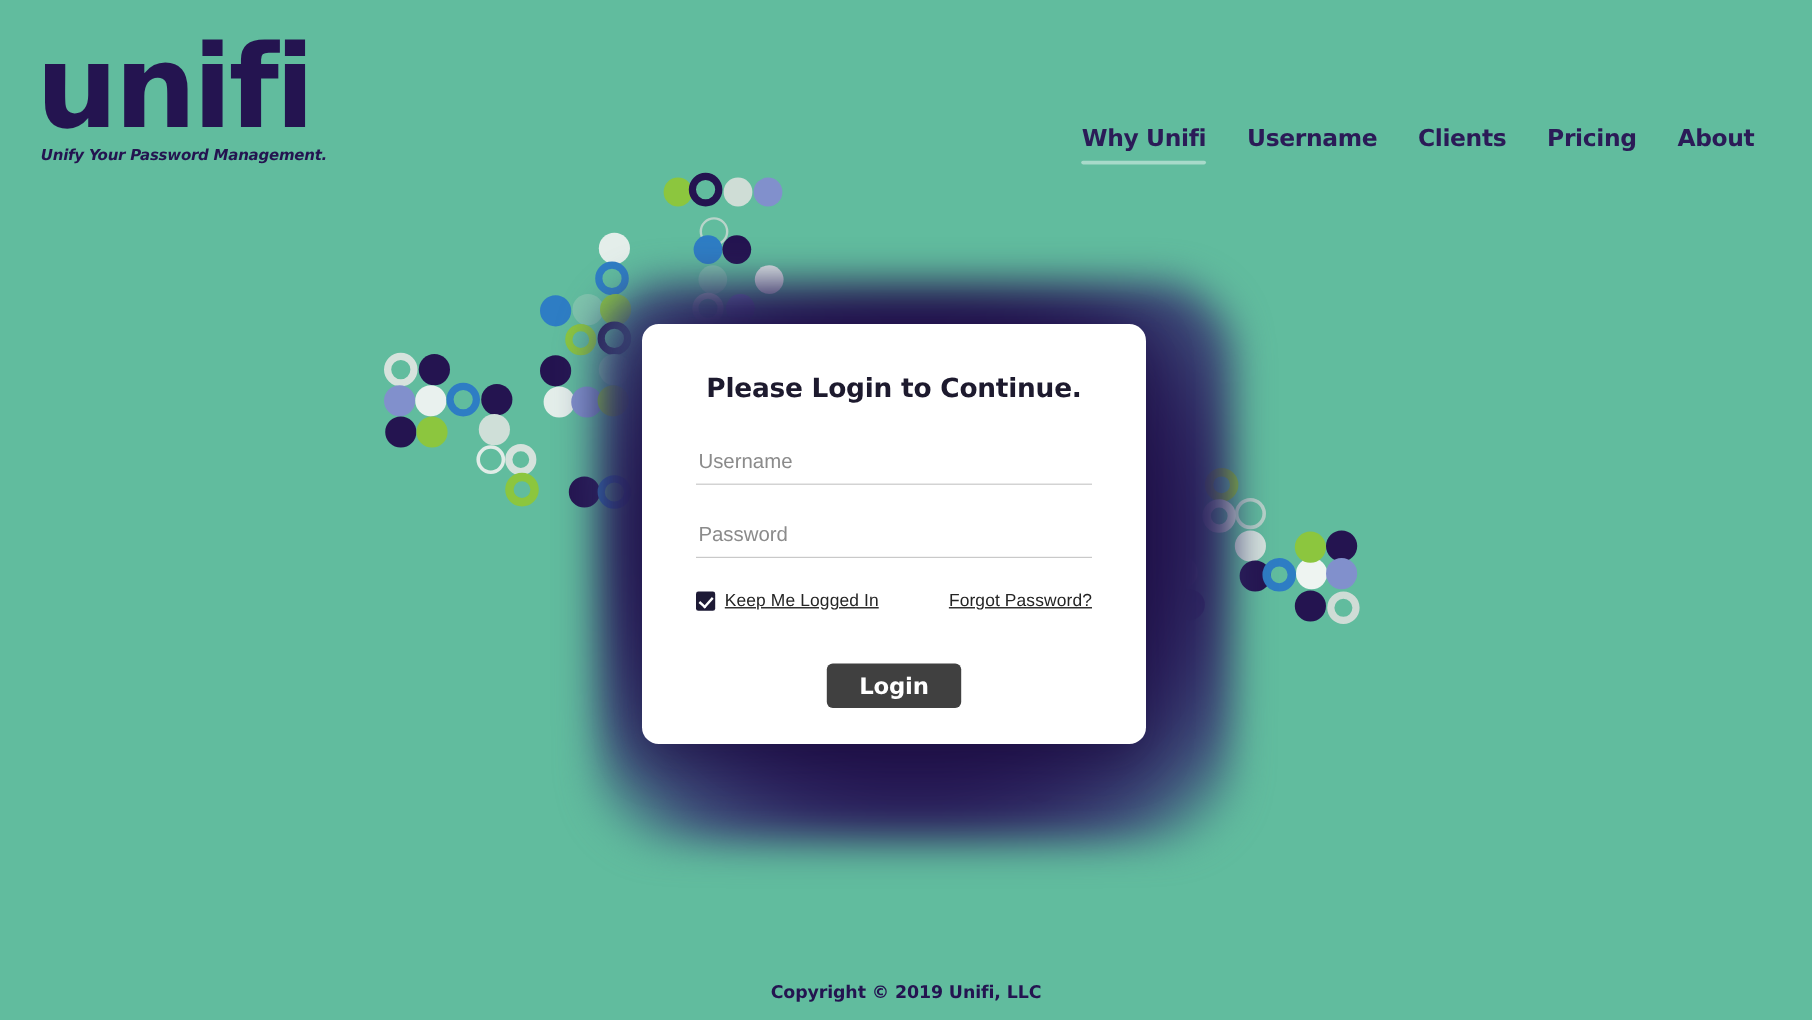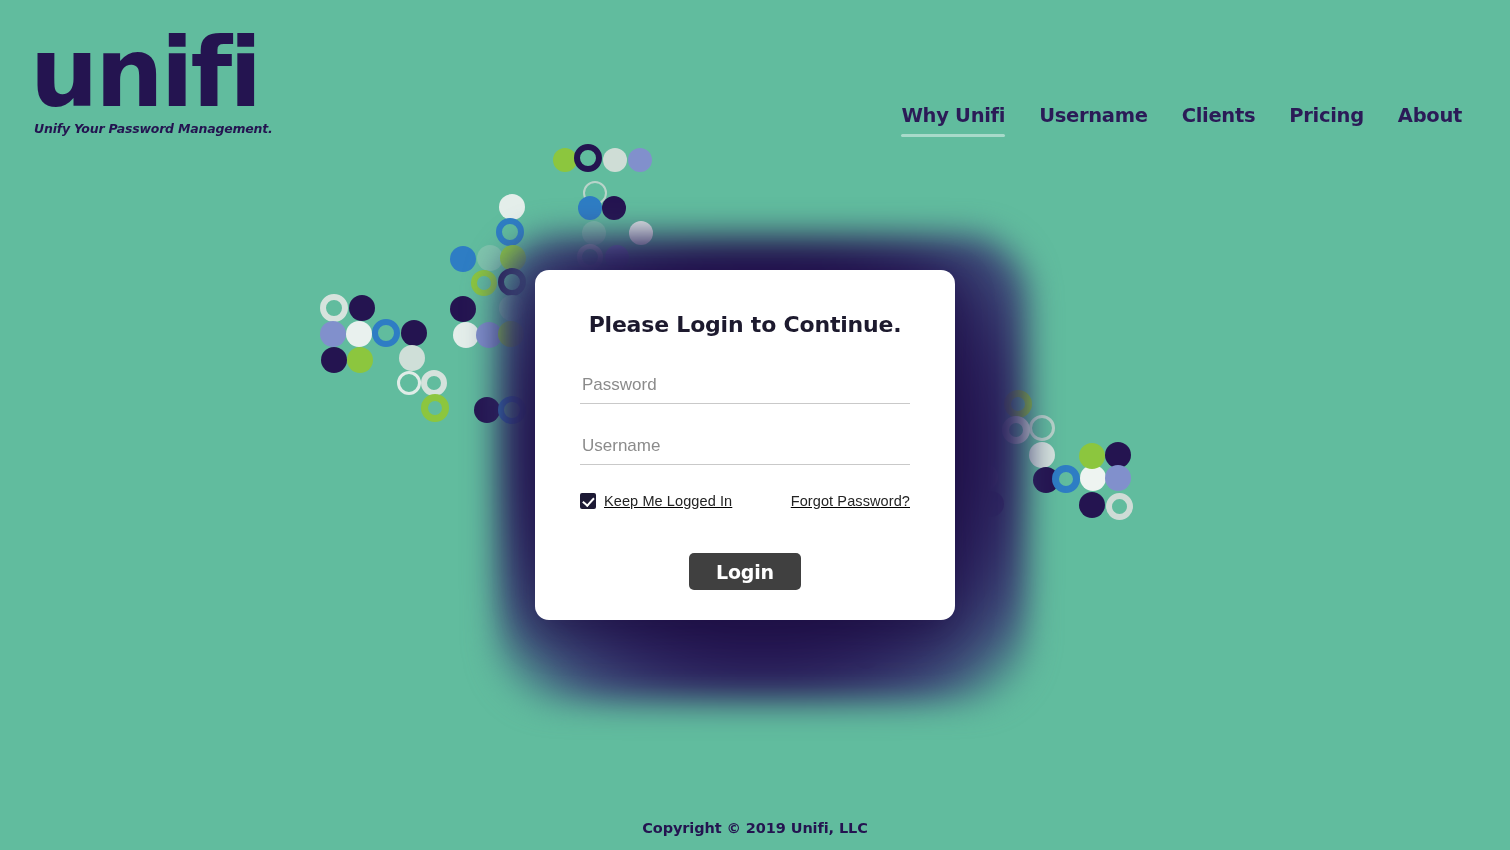--- a/index.html
+++ b/index.html
@@ -338,24 +338,24 @@
   </nav>
 
 </header>
 
 <section class="card">
 
   <h1 class="card-title">Please Login to Continue.</h1>
 
   <div class="fields">
     <div class="field">
-      <input type="password" placeholder="Password" style="">
+      <input type="text" placeholder="Username" style="">
     </div>
     <div class="field">
-      <input type="text" placeholder="Username" style="">
+      <input type="password" placeholder="Password" style="">
     </div>
   </div>
 
   <div class="row">
     <label class="keep">
       <span class="cb"></span>
       <span class="keep-label">Keep Me Logged In</span>
     </label>
     <a class="forgot" href="#">Forgot Password?</a>
   </div>

